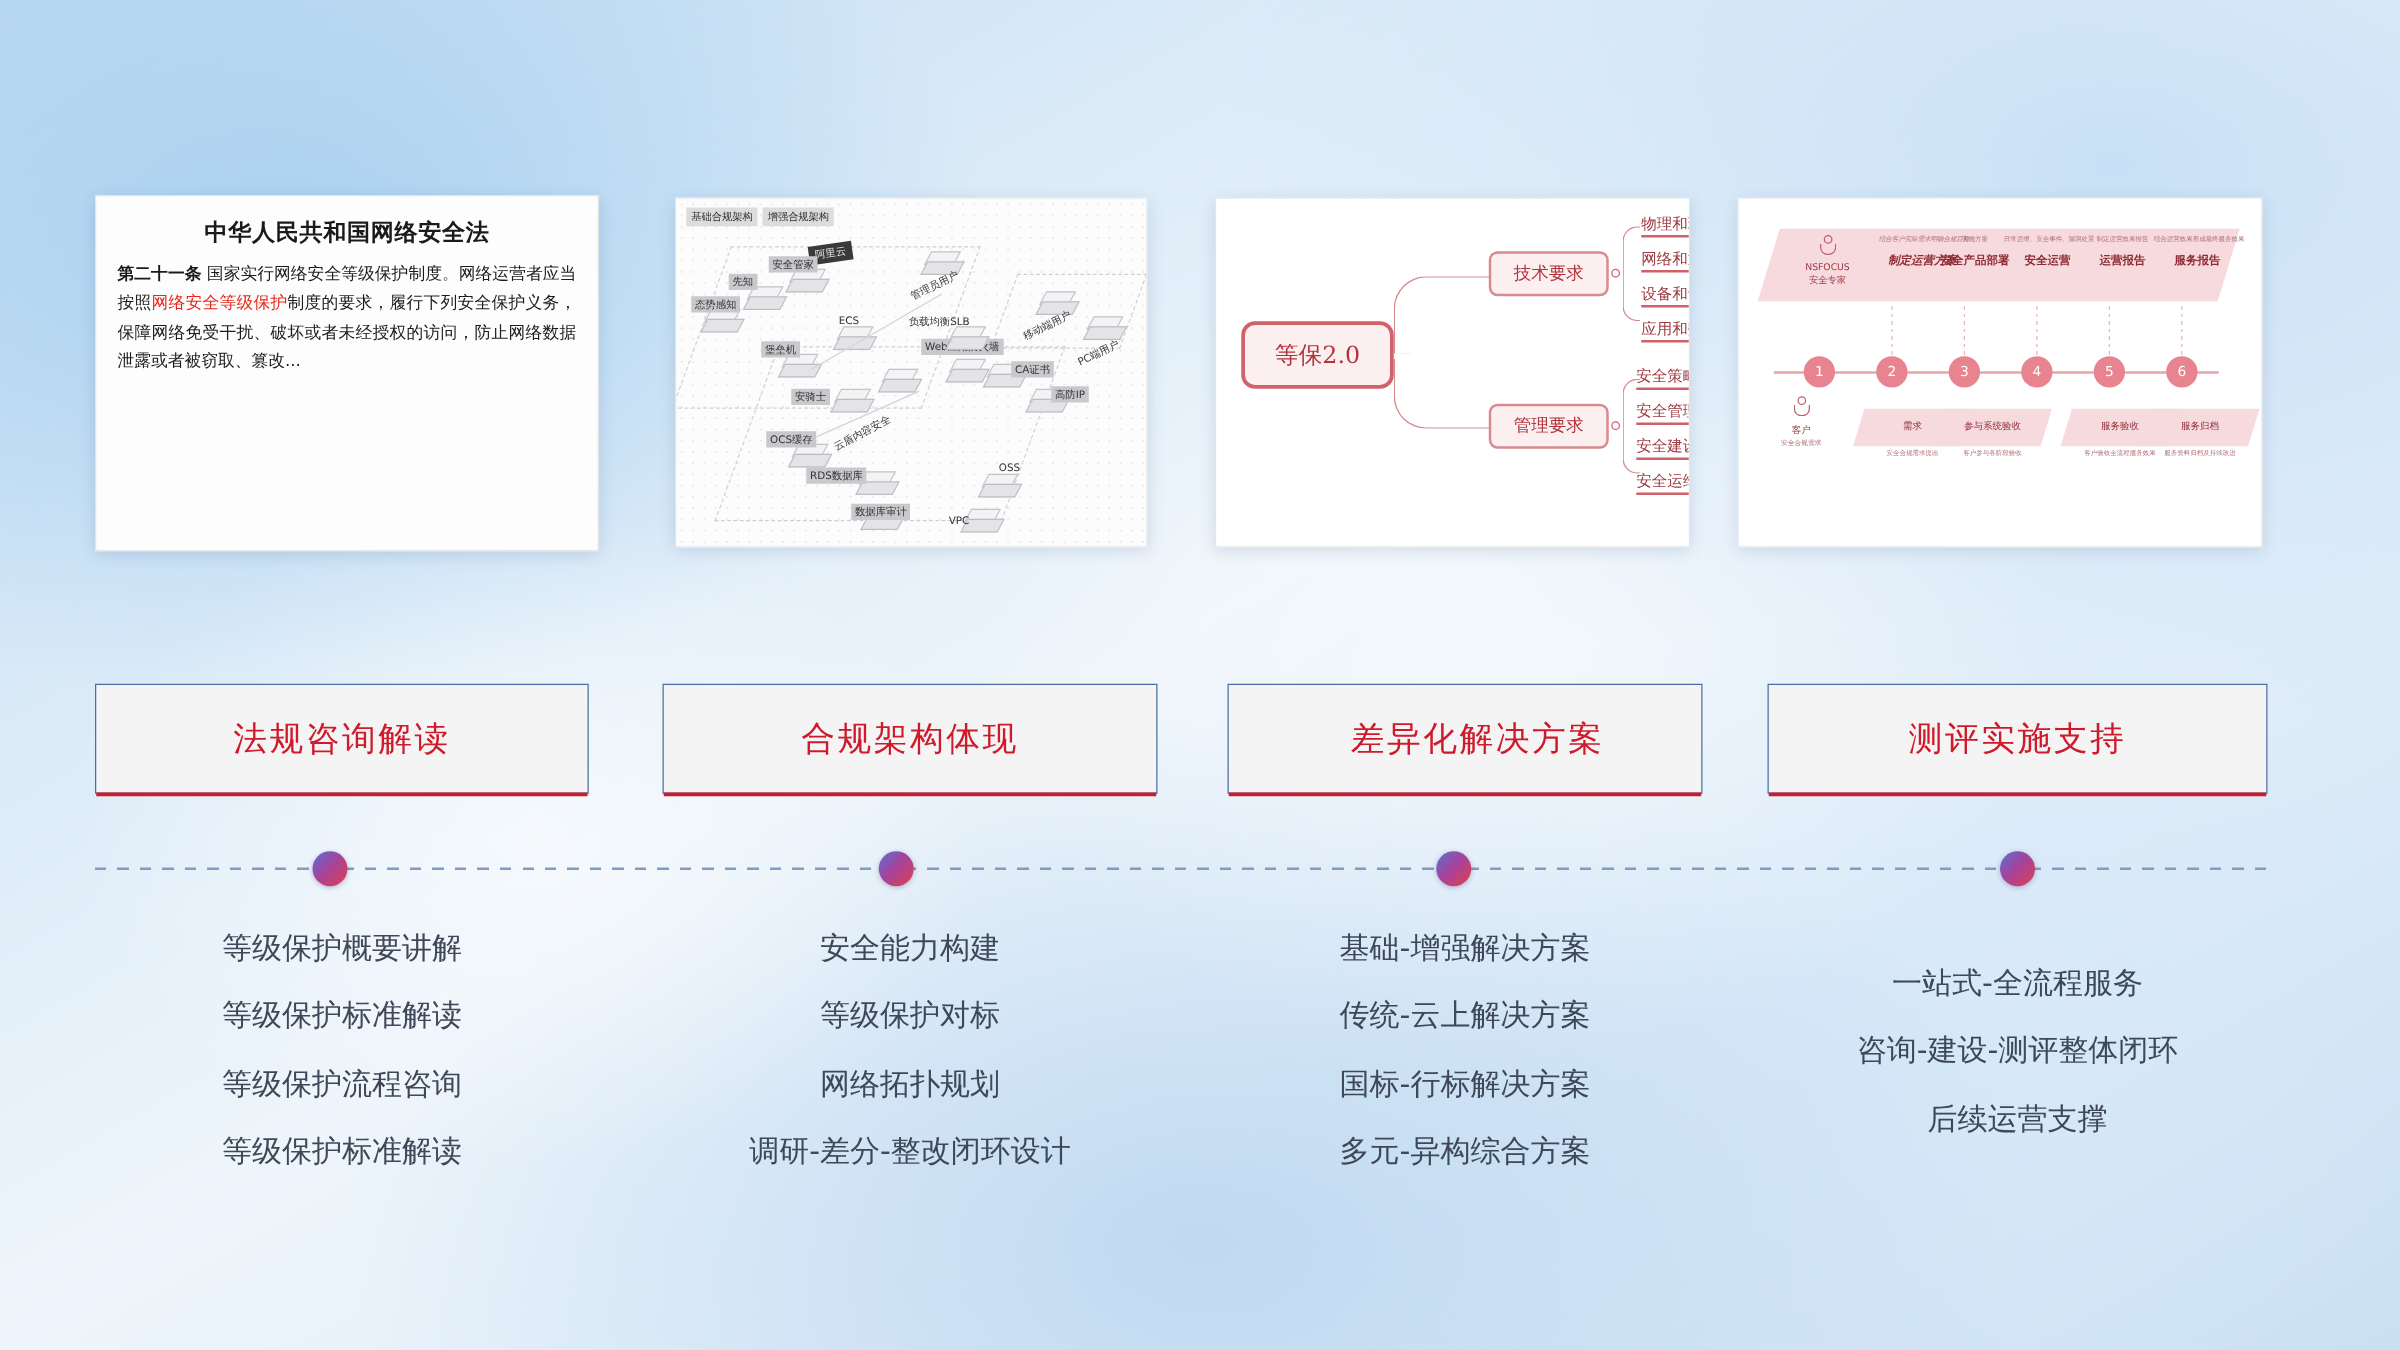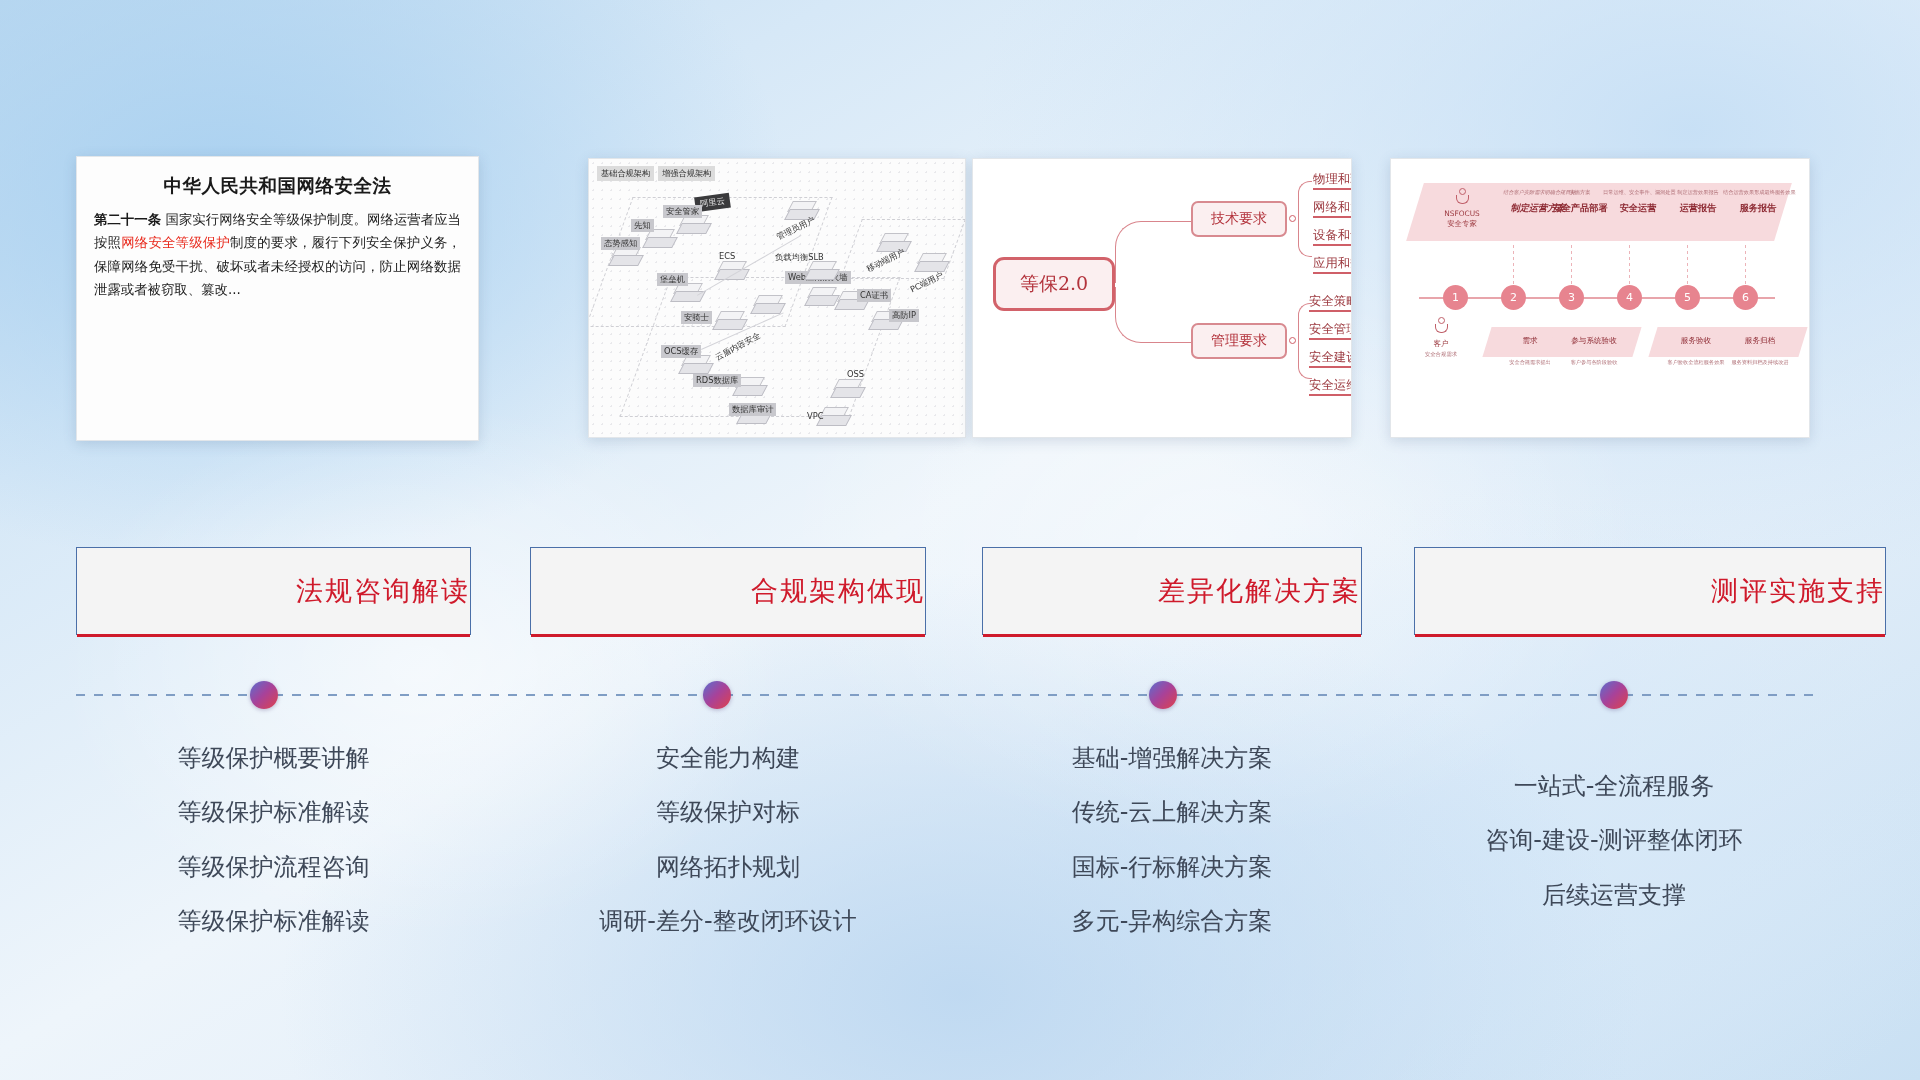--- a/index.html
+++ b/index.html
@@ -24,21 +24,21 @@
 
   
   .cards{ position:absolute; top:148px; left:0; width:1920px; height:300px; }
   .card{
     position:absolute; background:#fdfdfd;
     border:1px solid #e2e6ea;
     box-shadow:0 3px 12px rgba(60,90,130,0.18);
     overflow:hidden;
   }
   #card1{ left:76px; top:8px; width:403px; height:285px; padding:16px 17px 10px 17px; }
-  #card2{ left:540px; top:10px; width:378px; height:280px;margin-left:48px; }
+  #card2{ left:540px; top:10px; width:378px; height:280px; }
   #card3{ left:972px; top:10px; width:380px; height:280px; }
   #card4{ left:1390px; top:10px; width:420px; height:280px; }
 
   
   .law-title{ text-align:center; font-size:18.5px; font-weight:bold; color:#1a1a1a;
     letter-spacing:.5px; margin-bottom:10px; font-family:"DejaVu Sans",sans-serif; }
   .law-p{ font-size:13.4px; line-height:1.75; color:#1b1b1b; text-align:justify;
     font-family:"DejaVu Sans",sans-serif; }
   .law-p + .law-p{ margin-top:6px; }
   .law-p b{ font-weight:bold; }
@@ -121,30 +121,30 @@
   .nsf-chiptxt{ position:absolute; width:86px; text-align:center; font-size:7.6px;
     color:#8f2c35; font-family:"DejaVu Sans",sans-serif; }
   .nsf-chipsub{ position:absolute; width:110px; text-align:center; font-size:5.2px;
     color:#b07077; font-family:"DejaVu Sans",sans-serif; white-space:nowrap; }
 
   
   .headers{ position:absolute; top:547px; left:0; width:1920px; height:92px; }
   .hdr{
     position:absolute; top:0; height:88px;
     background:#f4f4f4; border:1.6px solid #4a6fa8;
-    display:flex; align-items:center; justify-content:flex-end;
+    display:flex; align-items:center; justify-content:center;
   }
   .hdr::after{ content:""; position:absolute; left:0; bottom:-3px; width:100%;
     height:3px; background:#cf1a2b; }
   .hdr span{ font-size:27px; color:#cf1a2b; letter-spacing:2px;
     font-family:"DejaVu Sans",sans-serif; }
   #hdr1{ left:76px; width:395px; }
   #hdr2{ left:530px; width:396px; }
   #hdr3{ left:982px; width:380px;padding-left:20px; }
-  #hdr4{ left:1414px; width:472px; }
+  #hdr4{ left:1414px; width:400px; }
 
   
   .tl{ position:absolute; top:694px; left:76px; width:1738px; height:2px;
     background:repeating-linear-gradient(to right,#7f9dc4 0 9px, transparent 9px 18px); }
   .tl-dot{ position:absolute; top:681px; width:28px; height:28px; border-radius:50%;
     background:linear-gradient(135deg,#5a6fd0 0%,#a7429a 48%,#e0414b 100%);
     box-shadow:0 1px 4px rgba(80,60,120,.35); }
   #dot1{ left:250px; } #dot2{ left:703px; } #dot3{ left:1149px; } #dot4{ left:1600px; }
 
   

